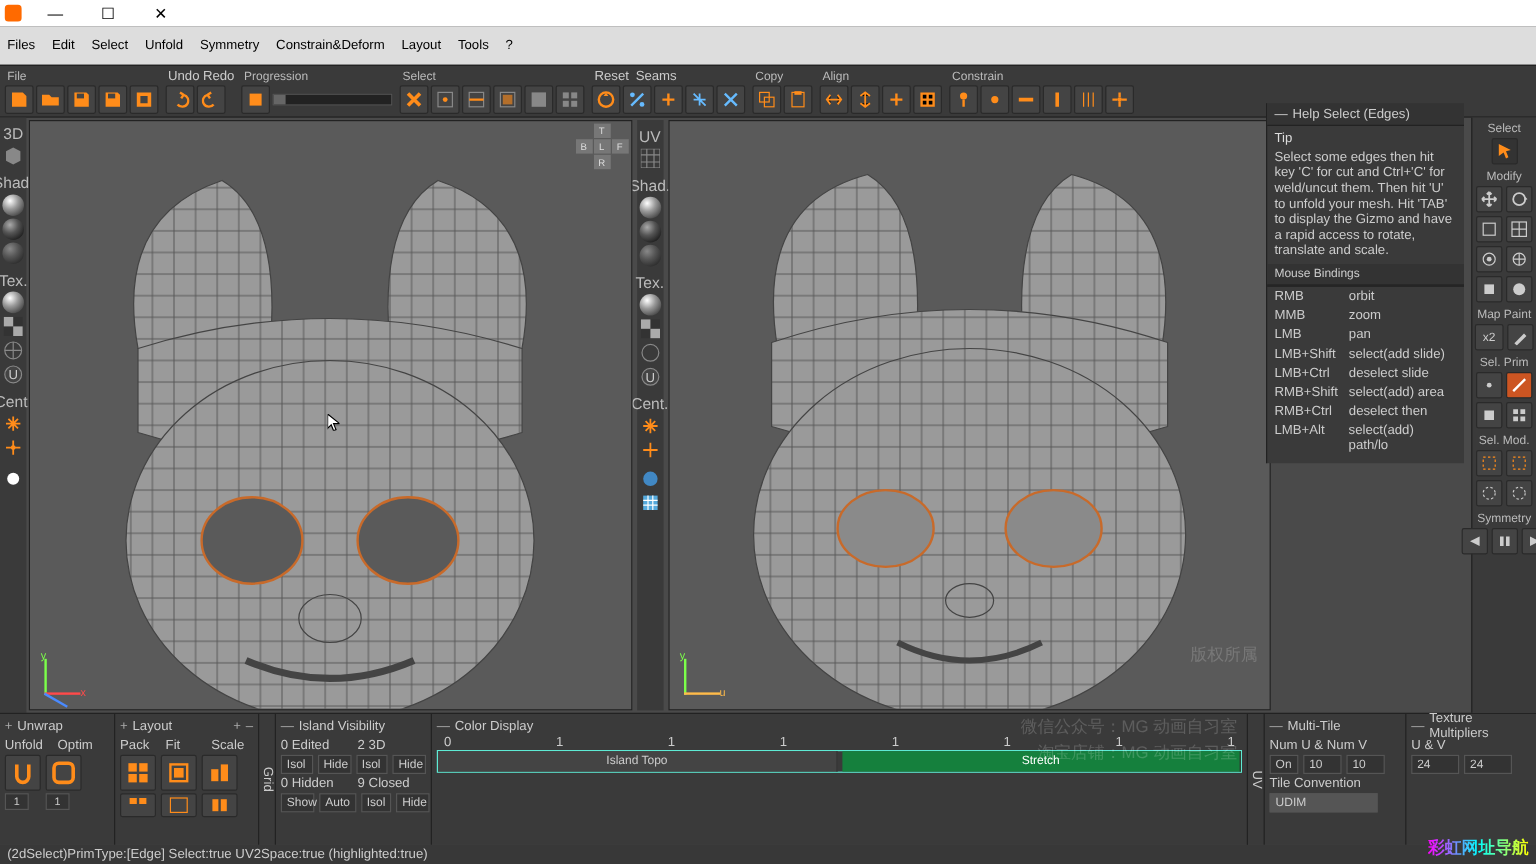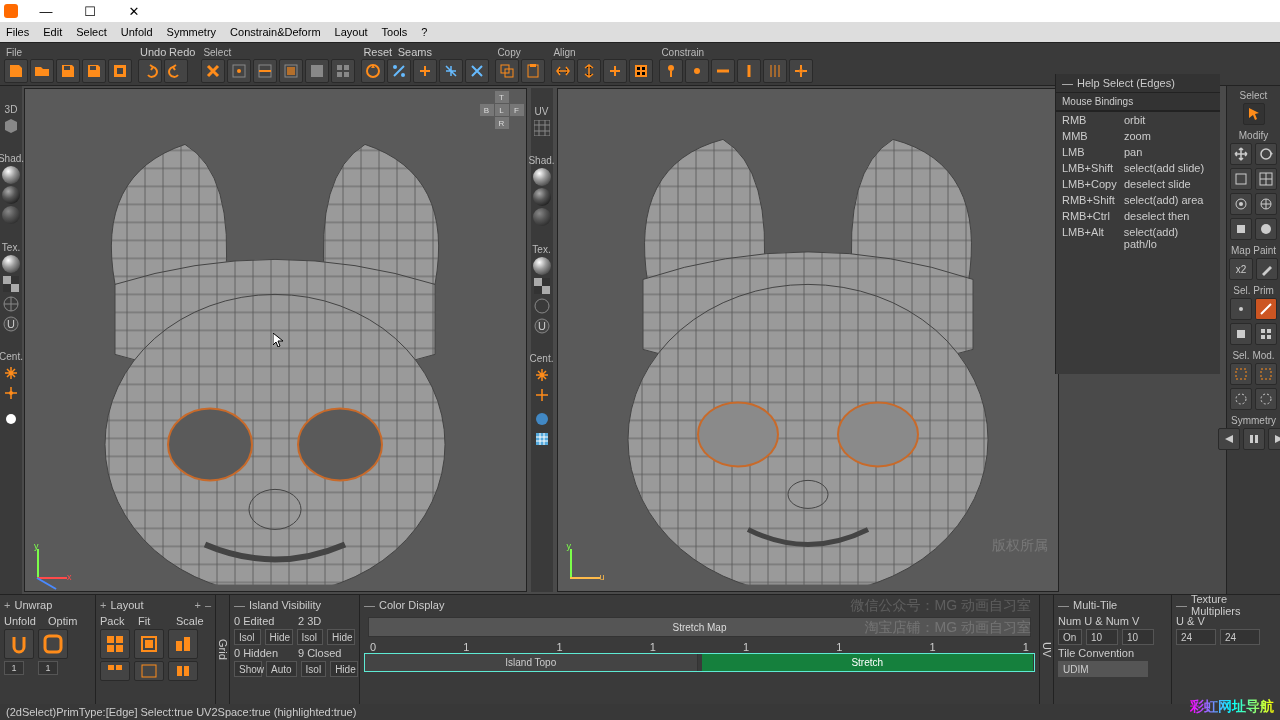--- a/index.html
+++ b/index.html
@@ -2,33 +2,33 @@
 <html><head>
 <meta charset="utf-8">
 <style>
 *{box-sizing:border-box;margin:0;padding:0;font-family:"Segoe UI",Tahoma,sans-serif;font-size:11px;color:#ccc;user-select:none}
 body{width:1280px;height:720px;background:#4a4a4a;overflow:hidden;display:flex;flex-direction:column}
 .titlebar{height:22px;background:#fff;display:flex;align-items:center;padding:0 4px;color:#000}
 .titlebar .logo{width:14px;height:14px;border-radius:3px;background:#ff6a00;margin-right:6px}
 .titlebar .title{flex:1;color:#000}
 .winbtns{display:flex}
 .winbtn{width:44px;height:22px;display:flex;align-items:center;justify-content:center;color:#000;font-size:13px}
-.menubar{height:20px;background:#ddd;display:flex;align-items:center;padding:0 6px;gap:14px;color:#000}
+.menubar{height:32px;background:#ddd;display:flex;align-items:center;padding:0 6px;gap:14px;color:#000}
 .menubar span{color:#000}
 .toolbar{height:44px;background:#3a3a3a;border-top:1px solid #222;border-bottom:1px solid #222;display:flex;align-items:flex-end;padding:0 4px 2px}
 .tgroup{display:flex;flex-direction:column;margin-right:6px}
 .tgroup .lbl{font-size:10px;color:#bbb;line-height:12px;padding-left:2px}
 .tgroup .btns{display:flex;gap:2px;align-items:center}
 .tbtn{width:24px;height:24px;background:#444;border:1px solid #2a2a2a;display:flex;align-items:center;justify-content:center;border-radius:2px}
 .tbtn svg{width:16px;height:16px}
 .slider{width:100px;height:10px;background:#222;border:1px solid #555;position:relative}
 .slider::after{content:"";position:absolute;top:0;bottom:0;left:0;width:10px;background:#666}
 .mainrow{flex:1;display:flex;min-height:0}
 .leftpanel{width:22px;background:#3a3a3a;display:flex;flex-direction:column;align-items:center;padding-top:2px;gap:2px}
-.lphdr{font-size:10px;color:#bbb;margin-top:16px}
+.lphdr{font-size:13px;color:#bbb;margin-top:4px}
 .sph{width:18px;height:18px;border-radius:50%;background:radial-gradient(circle at 35% 30%,#fff,#999 40%,#333 90%)}
 .sph.dark{background:radial-gradient(circle at 35% 30%,#aaa,#555 40%,#111 90%)}
 .sph.grid{background:radial-gradient(circle at 35% 30%,#888,#555 40%,#222 90%);position:relative}
 .lpico{width:18px;height:18px;display:flex;align-items:center;justify-content:center}
 .views{flex:1;display:flex;gap:4px;padding:2px;min-width:0}
 .vp{flex:1;background:#5a5a5a;border:1px solid #222;position:relative;overflow:hidden}
 .vpcorner{position:absolute;top:2px;right:2px;display:grid;grid-template-columns:repeat(3,14px);gap:1px}
 .vc{width:14px;height:12px;background:#777;font-size:8px;display:flex;align-items:center;justify-content:center;color:#ddd}
 .catface{position:absolute;left:50%;top:50%;transform:translate(-50%,-48%)}
 .axis{position:absolute;left:12px;bottom:12px}
@@ -135,20 +135,31 @@
           </svg>
         </div>
       <div class="tbtn">
           <svg viewBox="0 0 16 16">
             <path fill="none" stroke="#ff8c1a" stroke-width="2" d="M5 4a5 5 0 105 8M5 4l3-2M5 4l2 3"></path>
           </svg>
         </div>
     </div>
     </div>
   <div class="tgroup">
+      <div class="lbl">Progression</div>
+    <div class="btns">
+      <div class="tbtn">
+          <svg viewBox="0 0 16 16">
+            <rect x="3" y="3" width="10" height="10" fill="#ff8c1a"></rect>
+          </svg>
+        </div>
+      <div class="slider"></div>
+    </div>
+    </div>
+  <div class="tgroup">
       <div class="lbl">Select</div>
     <div class="btns">
       <div class="tbtn">
           <svg viewBox="0 0 16 16">
             <path stroke="#ff8c1a" stroke-width="3" d="M3 3l10 10M13 3L3 13"></path>
           </svg>
         </div>
       <div class="tbtn">
           <svg viewBox="0 0 16 16">
             <rect x="2" y="2" width="12" height="12" fill="none" stroke="#888"></rect>
@@ -472,40 +483,44 @@
       <div class="wm" style="right:10px;bottom:36px">版权所属</div>
     </div>
   </div>
 
   <div class="rightcol" style="position:relative">
     <div style="position:absolute;top:-12px;right:60px;width:165px;height:300px;z-index:5" class="helpbox">
       <div class="hhead">
           <span>—</span>
           <span>Help Select (Edges)</span>
         </div>
+      <div class="hbody">
+        <div style="color:#ddd;margin-bottom:3px">Tip</div>
+        <div>Select some edges then hit key 'C' for cut and Ctrl+'C' for weld/uncut them. Then hit 'U' to unfold your mesh. Hit 'TAB' to display the Gizmo and have a rapid access to rotate, translate and scale.</div>
+      </div>
       <div class="hhead" style="font-size:10px">Mouse Bindings</div>
       <div class="hbind" id="bindlist">
           <div class="hbrow">
             <span class="k">RMB</span>
             <span>orbit</span>
           </div>
           <div class="hbrow">
             <span class="k">MMB</span>
             <span>zoom</span>
           </div>
           <div class="hbrow">
             <span class="k">LMB</span>
             <span>pan</span>
           </div>
           <div class="hbrow">
             <span class="k">LMB+Shift</span>
             <span>select(add slide)</span>
           </div>
           <div class="hbrow">
-            <span class="k">LMB+Copy</span>
+            <span class="k">LMB+Ctrl</span>
             <span>deselect slide</span>
           </div>
           <div class="hbrow">
             <span class="k">RMB+Shift</span>
             <span>select(add) area</span>
           </div>
           <div class="hbrow">
             <span class="k">RMB+Ctrl</span>
             <span>deselect then</span>
           </div>
@@ -775,23 +790,20 @@
         <div class="select" style="width:48px">Auto</div>
         <div class="select" style="width:28px">Isol</div>
         <div class="select" style="width:28px">Hide</div>
       </div>
   </div>
 
   <div class="bpanel" style="flex:1;position:relative">
     <div class="bphead">
         <span class="plus">—</span>
         <span>Color Display</span>
-      </div>
-    <div style="display:flex">
-        <div class="stretchbar">Stretch Map</div>
       </div>
     <div class="tickrow" id="tickrow">
         <span>0</span>
         <span>1</span>
         <span>1</span>
         <span>1</span>
         <span>1</span>
         <span>1</span>
         <span>1</span>
         <span>1</span>

